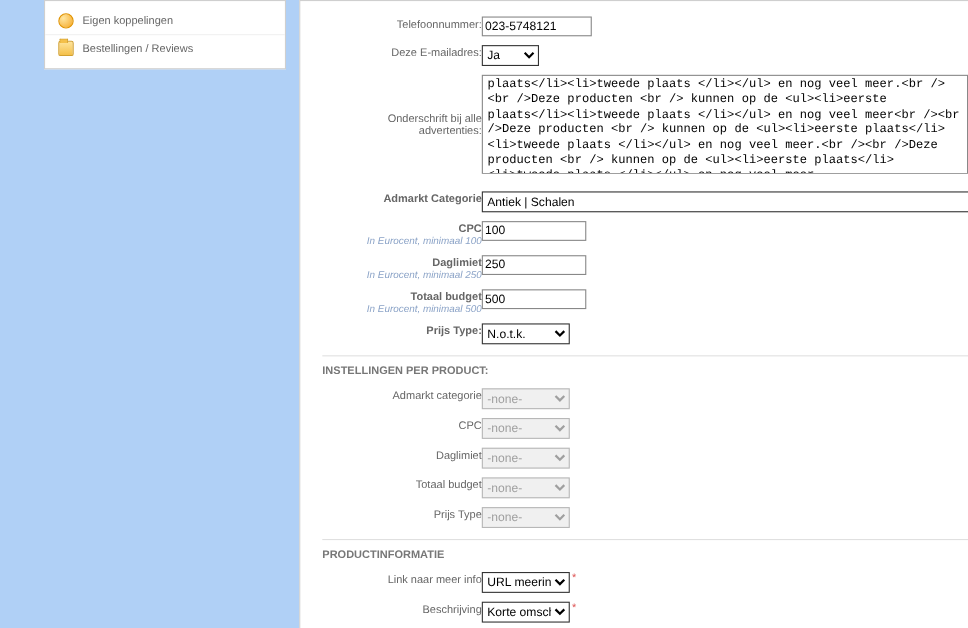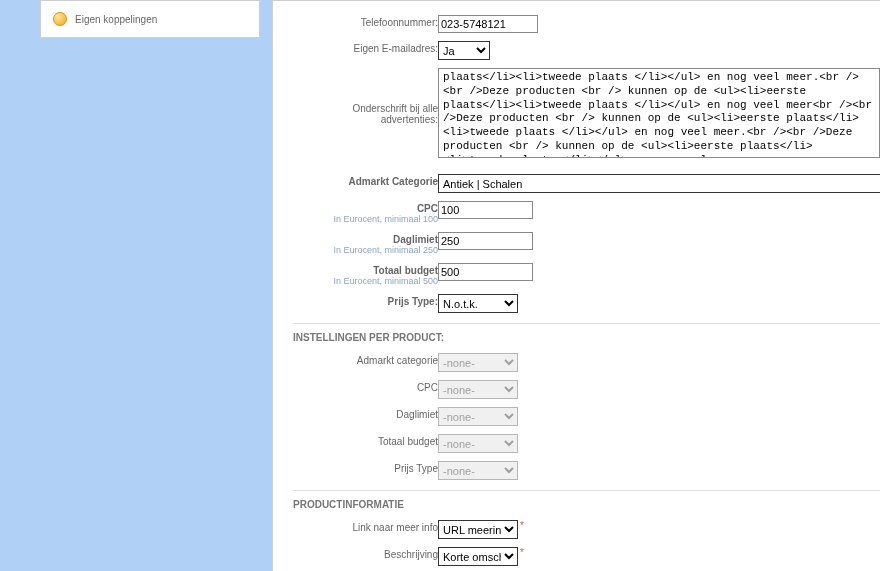--- a/index.html
+++ b/index.html
@@ -11,21 +11,21 @@
 .side-item { display: flex; align-items: center; padding: 5px 10px 5px 12px; color: #666; cursor: pointer; border-bottom: 1px solid #f1f1f1; }
 .side-item:last-child { border-bottom: none; }
 .side-icon { width: 14px; height: 14px; margin-right: 8px; display: inline-block; flex-shrink: 0; }
 .ico-globe { background: radial-gradient(circle at 30% 30%, #ffe6a0, #f5a623); border-radius: 50%; border: 1px solid #e09300; position: relative; }
 .ico-folder { background: linear-gradient(#ffe49a, #f4c04a); border: 1px solid #d2a030; border-radius: 2px; position: relative; }
 .ico-folder::before { content: ""; position: absolute; left: 0; top: -3px; width: 6px; height: 3px; background: #f4c04a; border: 1px solid #d2a030; border-bottom: none; border-radius: 1px 1px 0 0; }
 .main { flex: 1; background: #fff; border: 1px solid #cfcfcf; padding: 10px 30px 30px 20px; margin-right: 20px; }
 .row { display: flex; align-items: flex-start; padding: 4px 0; }
 .lbl { width: 145px; flex-shrink: 0; color: #666; padding-top: 2px; text-align: right; }
 .lbl b { font-weight: bold; }
-.lbl .hint { color: #8ba3c7; font-size: 9px; display: block; }
+.lbl .hint { color: #8ba3c7; font-style: italic; font-size: 9px; display: block; }
 .fld { flex: 1; display: flex; align-items: flex-start; }
 input[type=text] { font-family: Arial, sans-serif; font-size: 11px; padding: 1px 2px; border: 1px solid #888; height: 18px; }
 .input100 { width: 100px; }
 .input95 { width: 95px; }
 select { font-family: Arial, sans-serif; font-size: 11px; border: 1px solid #333; height: 19px; background: #fff; }
 .sel36 { width: 52px; }
 .sel95 { width: 80px; }
 .sel-long { width: 476px; }
 .sel-ro { background: #eaeaea; color: #777; border-color: #999; }
 textarea { font-family: "Courier New", monospace; font-size: 11px; border: 1px solid #888; padding: 2px 4px; resize: none; overflow: auto; line-height: 1.25; width: 442px; height: 90px; background: #fff; }
@@ -38,34 +38,38 @@
 
 <div class="page">
 <div class="wrap">
 
   <div class="sidebar">
     <div class="sidebox">
       <div class="side-item">
         <span class="side-icon ico-globe"></span>
         <span>Eigen koppelingen</span>
       </div>
+      <div class="side-item">
+        <span class="side-icon ico-folder"></span>
+        <span>Bestellingen / Reviews</span>
+      </div>
     </div>
   </div>
 
   <div class="main">
 
     <div class="row">
       <div class="lbl">Telefoonnummer:</div>
       <div class="fld">
             <input type="text" class="input100" value="023-5748121" style="">
           </div>
     </div>
 
     <div class="row">
-      <div class="lbl">Eigen E-mailadres:</div>
+      <div class="lbl">Deze E-mailadres:</div>
       <div class="fld">
         <select class="sel36"><option>Ja</option></select>
       </div>
     </div>
 
     <div class="row">
       <div class="lbl" style="align-self:center;">Onderschrift bij alle advertenties:</div>
       <div class="fld">
         <textarea style="">plaats&lt;/li&gt;&lt;li&gt;tweede plaats &lt;/li&gt;&lt;/ul&gt; en nog veel meer.&lt;br /&gt;&lt;br /&gt;Deze producten &lt;br /&gt; kunnen op de &lt;ul&gt;&lt;li&gt;eerste plaats&lt;/li&gt;&lt;li&gt;tweede plaats &lt;/li&gt;&lt;/ul&gt; en nog veel meer&lt;br /&gt;&lt;br /&gt;Deze producten &lt;br /&gt; kunnen op de &lt;ul&gt;&lt;li&gt;eerste plaats&lt;/li&gt;&lt;li&gt;tweede plaats &lt;/li&gt;&lt;/ul&gt; en nog veel meer.&lt;br /&gt;&lt;br /&gt;Deze producten &lt;br /&gt; kunnen op de &lt;ul&gt;&lt;li&gt;eerste plaats&lt;/li&gt;&lt;li&gt;tweede plaats &lt;/li&gt;&lt;/ul&gt; en nog veel meer</textarea>
       </div>

